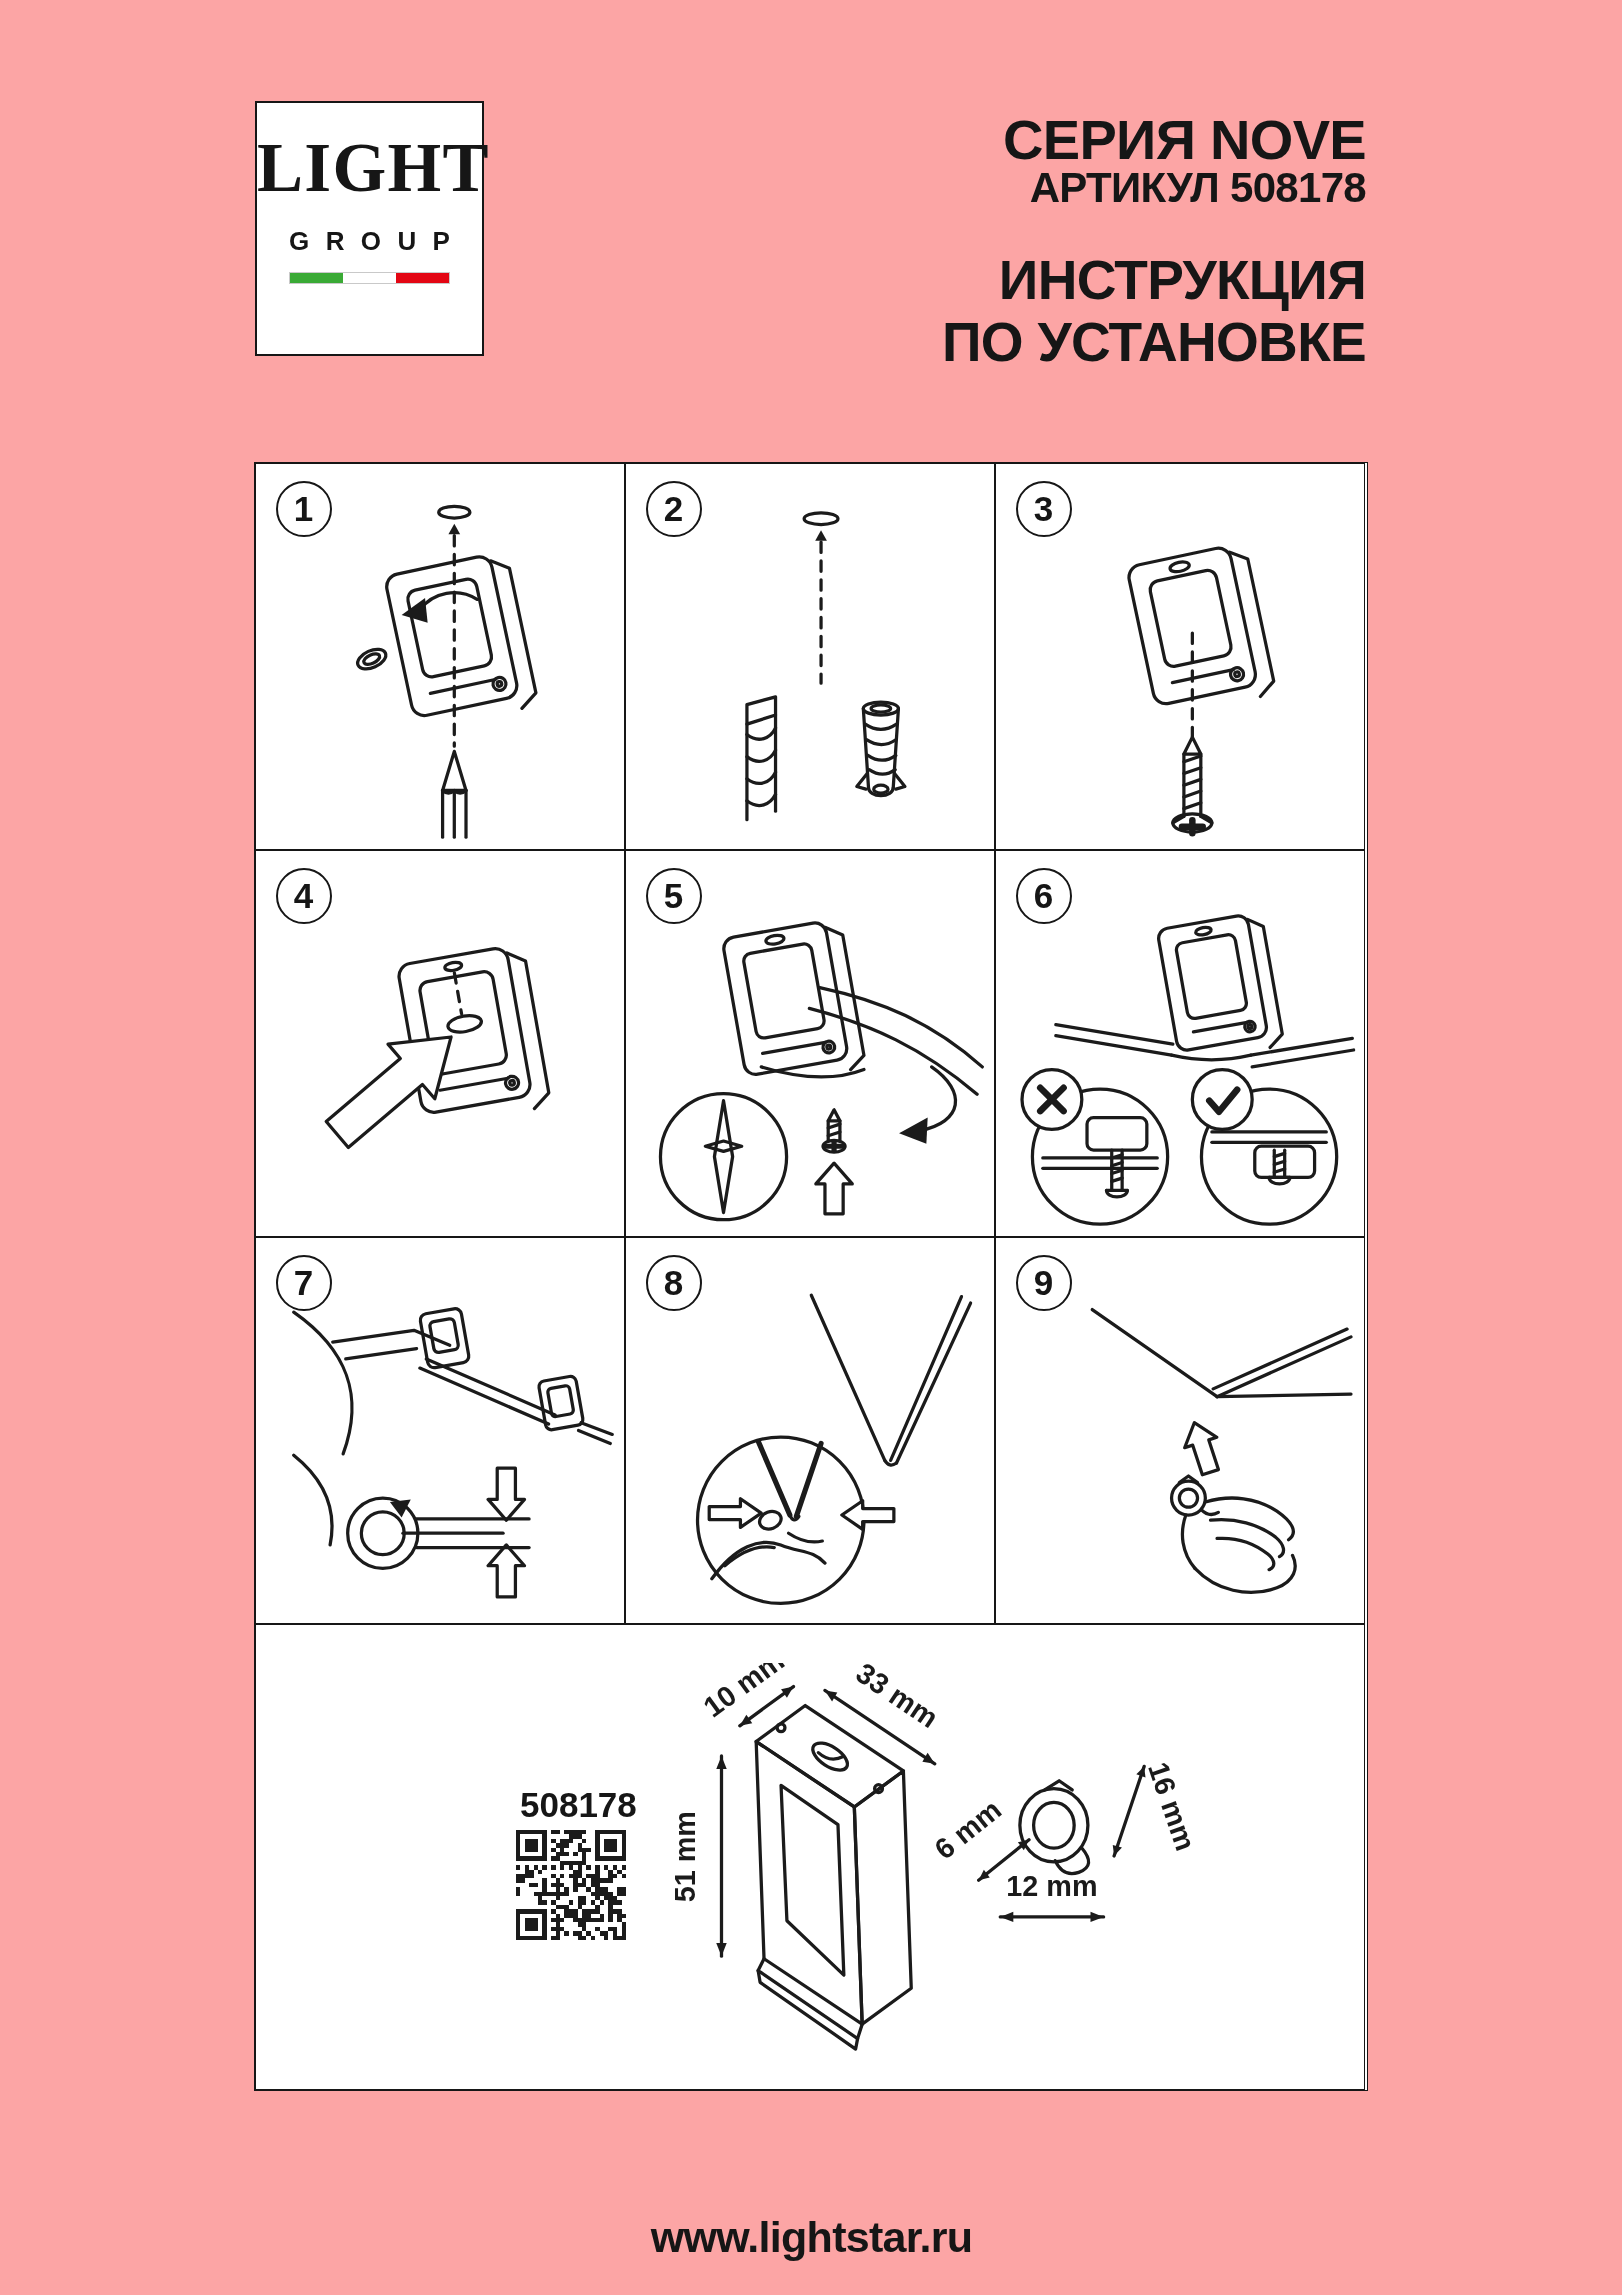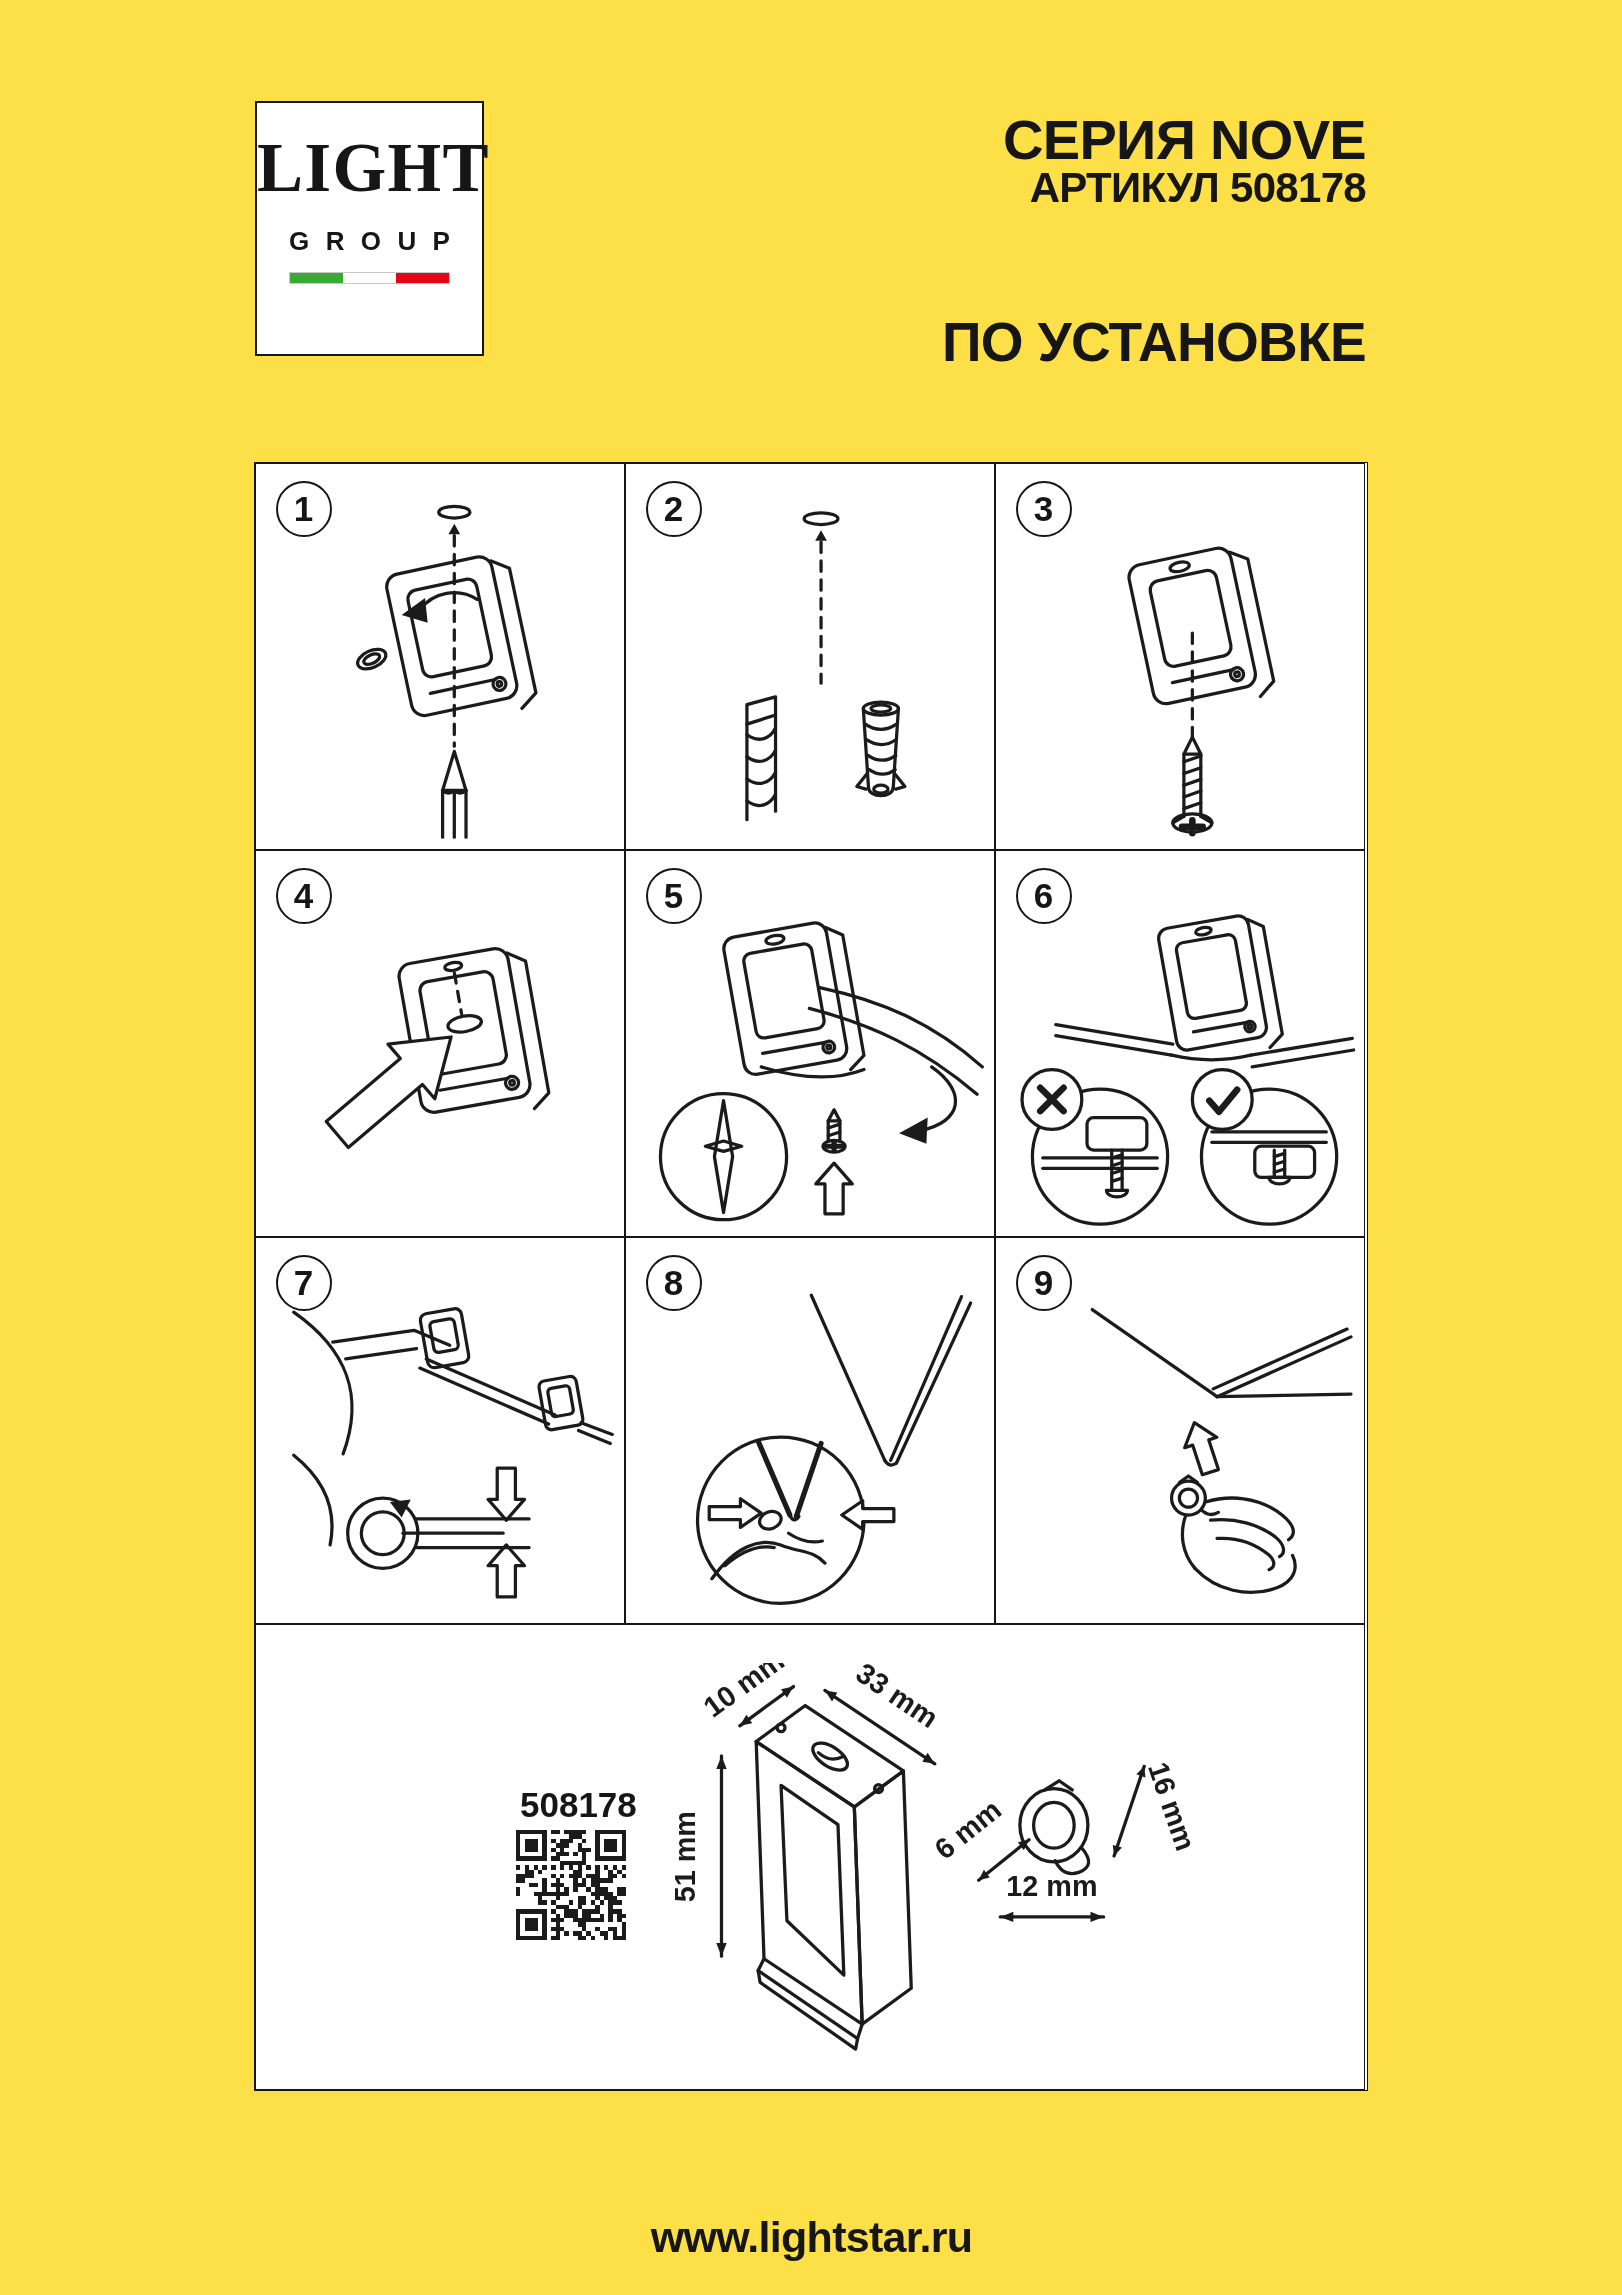--- a/index.html
+++ b/index.html
@@ -1,18 +1,18 @@
 <!DOCTYPE html>
 <html style="font-size:10.5px"><head>
 <meta charset="utf-8">
 <style>
   * { margin:0; padding:0; box-sizing:border-box; }
   body { background:#e8e8e8; }
   .page {
-    position:relative; width:1623px; height:2295px; background:#fde047;
+    position:relative; width:1623px; height:2295px; background:#fca5a5;
     font-family:"Liberation Sans", sans-serif; color:#161616; overflow:hidden;
   }
   
   .logo-box {
     position:absolute; left:255px; top:101px; width:229px; height:255px;
     border:2.6px solid #161616; text-align:center; background:#fff;
   }
   .logo-word { font-family:"Liberation Serif", serif; font-weight:bold; line-height:0.92; }
   .logo-light { margin-top:34px; font-size:69px; letter-spacing:1.3px; }
   .logo-star  { font-size:72px; letter-spacing:1.3px; }
@@ -67,20 +67,21 @@
     <div class="logo-group">GROUP</div>
     <div class="flag">
       <span class="fg"></span>
       <span class="fw"></span>
       <span class="fr"></span>
     </div>
   </div>
 
   <div class="hdr hdr-series">СЕРИЯ NOVE</div>
   <div class="hdr hdr-article">АРТИКУЛ 508178</div>
+  <div class="hdr hdr-t1">ИНСТРУКЦИЯ</div>
   <div class="hdr hdr-t2">ПО УСТАНОВКЕ</div>
 
   <div class="grid">
 
     <div class="cell">
       <div class="badge">1</div>
       <svg class="ill" viewBox="0 0 566 588">
         <g class="ln">
           <ellipse cx="305" cy="72" rx="24" ry="9"></ellipse>
           <path class="fill" d="M305 90 l-9 16 h18 z"></path>

